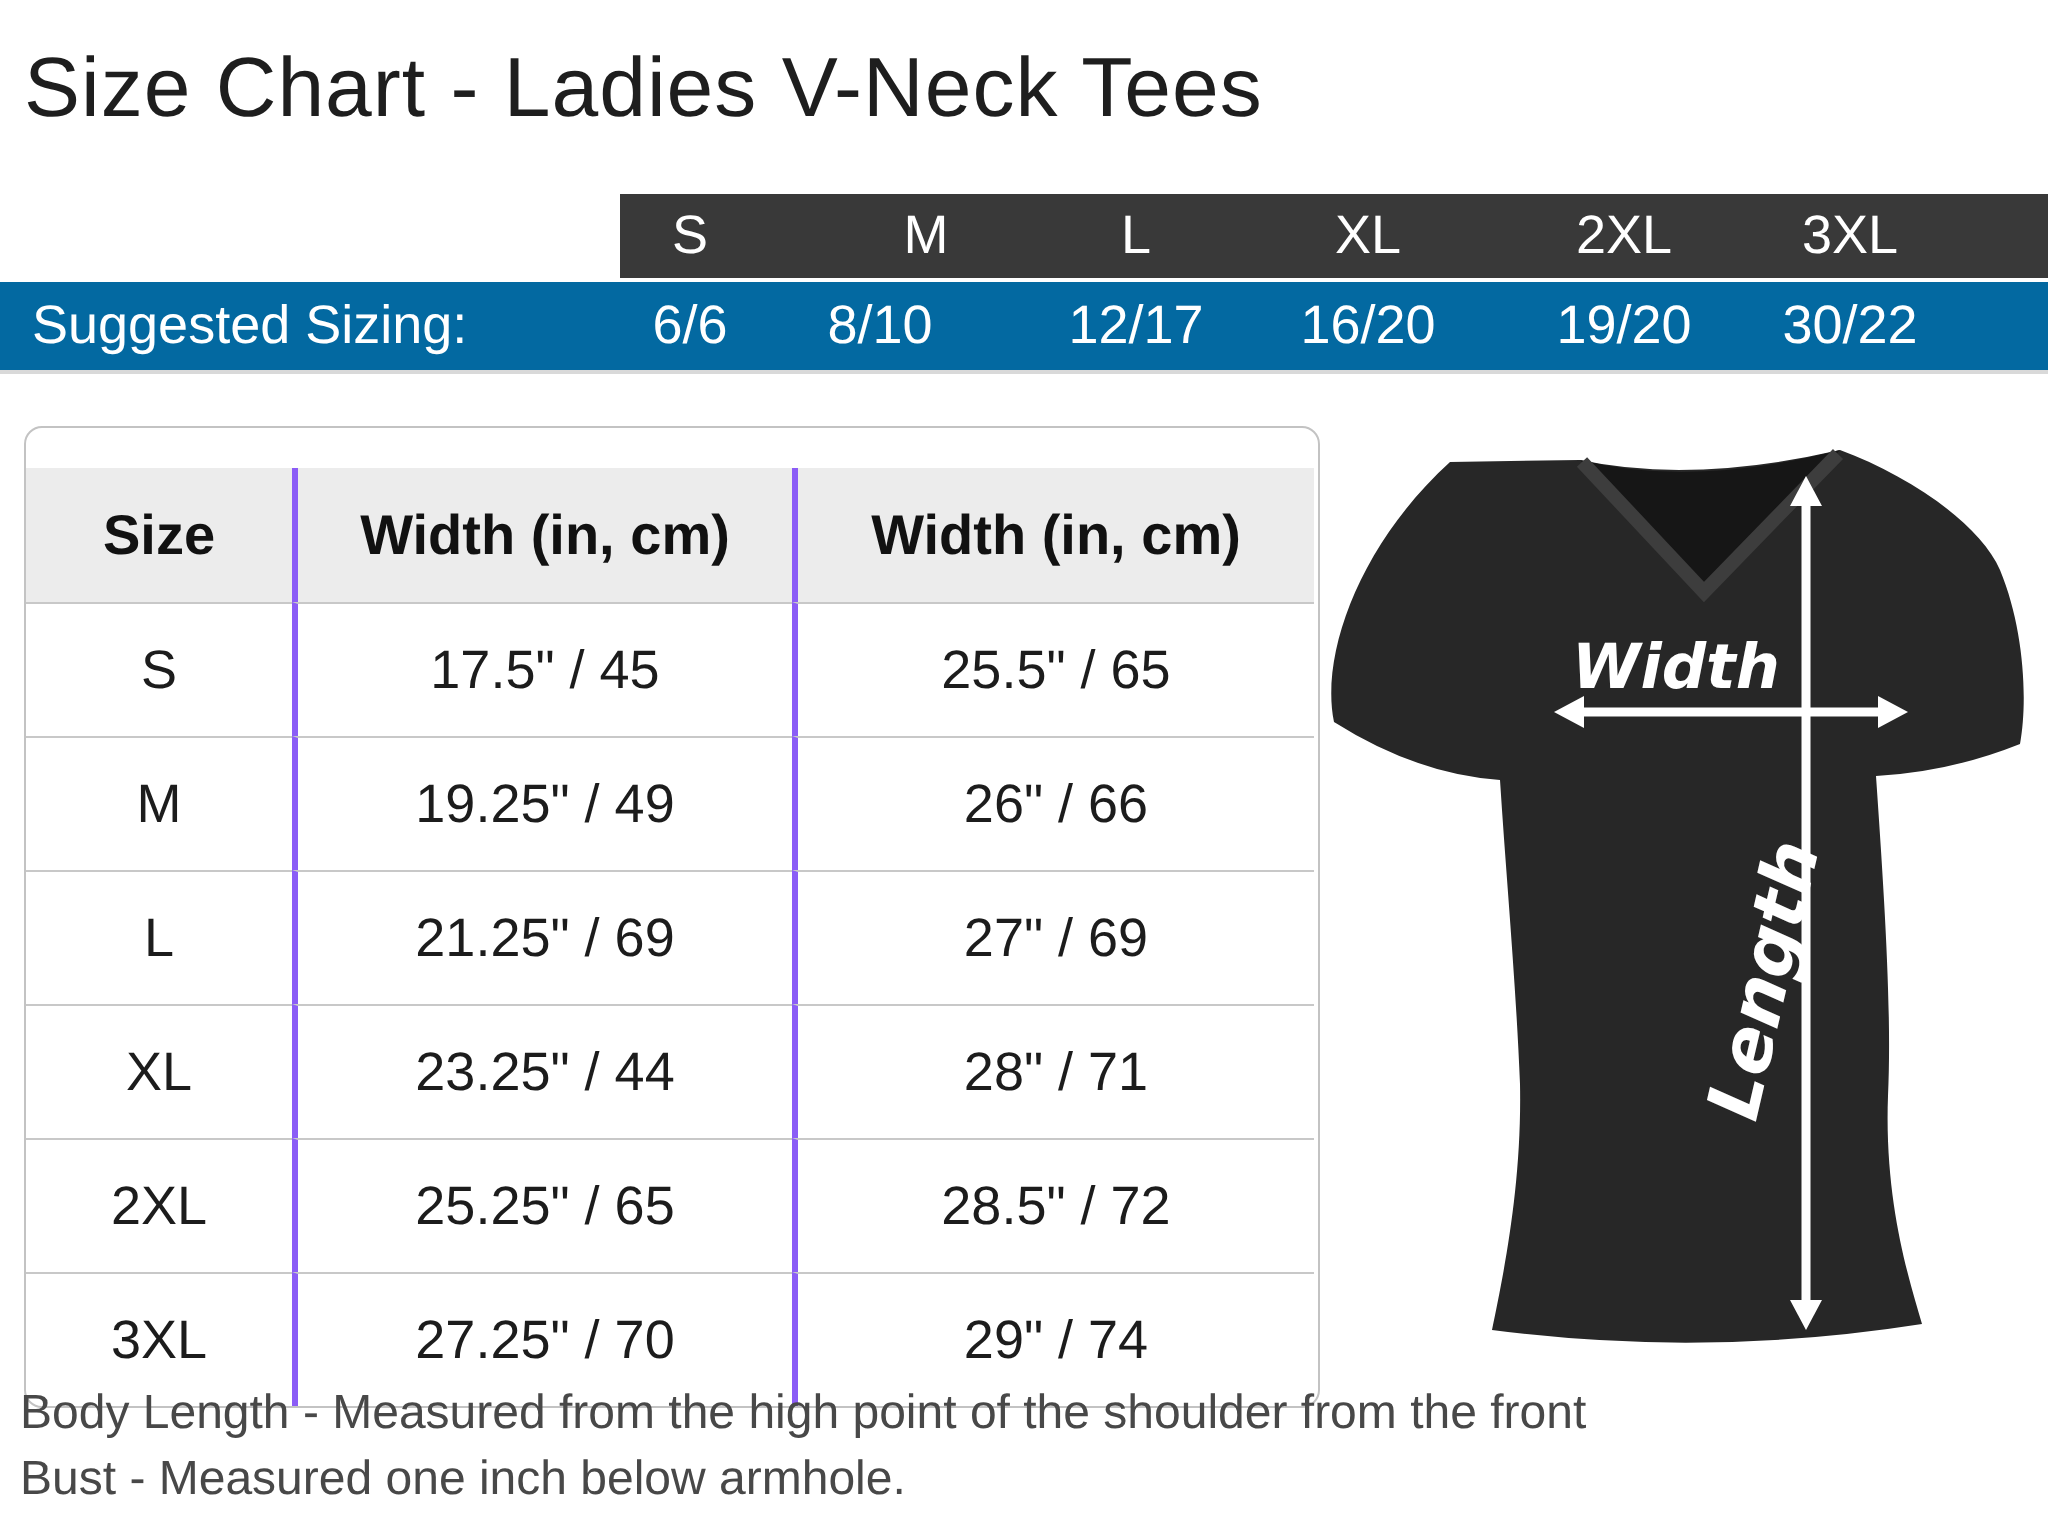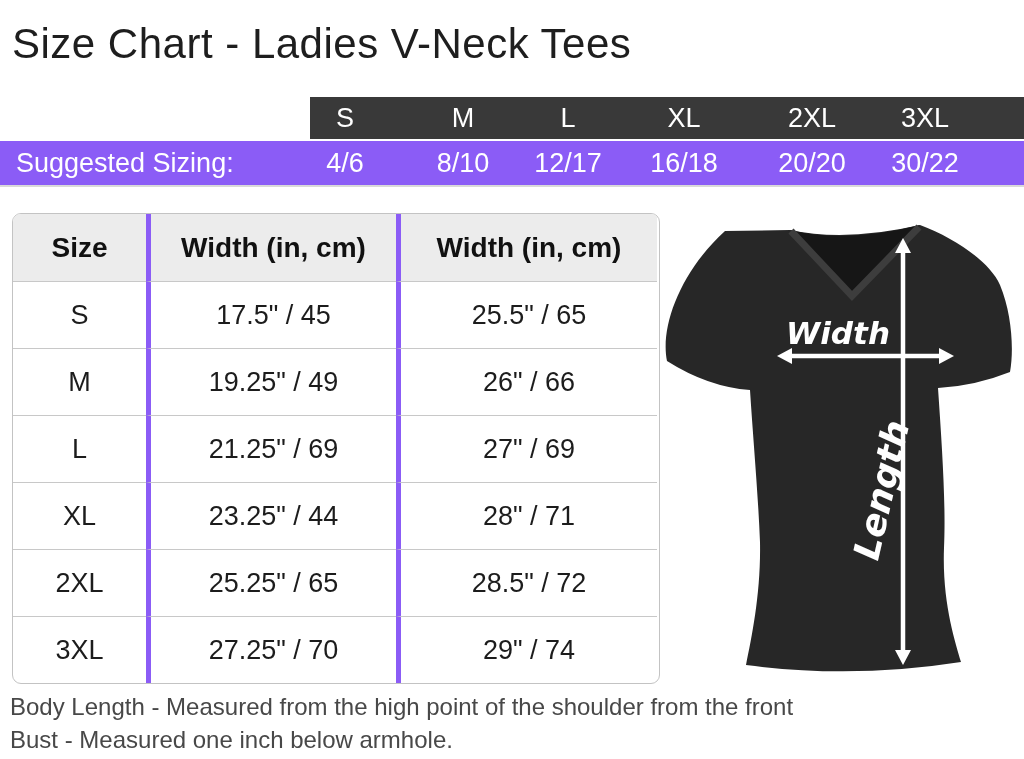--- a/index.html
+++ b/index.html
@@ -12,21 +12,21 @@
     font-size:42px; font-weight:300; letter-spacing:0.5px; color:#1e1e1e;
     font-family:"Liberation Sans", sans-serif;
   }
   
   .sizes-bar {
     position:absolute; left:310px; top:97px; width:714px; height:42px;
     background:#393939;
   }
   .suggested-bar {
     position:absolute; left:0; top:141px; width:1024px; height:44px;
-    background:#8b5cf6; border-bottom:2px solid #d9d9d9; box-sizing:content-box;text-align:center;
+    background:#0369a1; border-bottom:2px solid #d9d9d9; box-sizing:content-box;text-align:center;
   }
   .bar-item {
     position:absolute; top:50%; transform:translate(-50%,-50%);
     color:#ffffff; font-size:27px; white-space:nowrap;
   }
   .sg-label {
     position:absolute; left:16px; top:50%; transform:translateY(-50%);
     color:#ffffff; font-size:27px; white-space:nowrap;
   }
   
@@ -35,23 +35,23 @@
     border:1px solid #c3c3c3; border-radius:9px; overflow:hidden;
     display:grid; grid-template-columns:133px 250px 261px; background:#fff;
   }
   .cell {
     display:flex; align-items:center; justify-content:center;
     height:66px; font-size:27px; color:#1c1c1c;
     border-top:1px solid #c8c8c8; white-space:nowrap;
   }
   .cell.head {
     height:67px; background:#ececec; font-weight:bold; font-size:28px;
-    color:#111; border-top:none;
+    color:#111; border-top:none;margin-top:20px;
   }
-  .cell.c2, .cell.c3 { border-left:5px solid #8b5cf6; }
+  .cell.c2, .cell.c3 { border-left:3px solid #8b5cf6; }
   
   .notes {
     position:absolute; left:10px; top:690px;
     font-size:24px; line-height:33px; color:#484848;
   }
   
   .shirt { position:absolute; left:660px; top:200px; width:364px; height:500px;text-align:right; }
   .hand {
     font-family:"DejaVu Sans", sans-serif; font-style:italic; font-weight:bold;
     font-size:31px; fill:#ffffff;
@@ -69,25 +69,25 @@
     <span class="bar-item" style="left:35px">S</span>
     <span class="bar-item" style="left:153px">M</span>
     <span class="bar-item" style="left:258px">L</span>
     <span class="bar-item" style="left:374px">XL</span>
     <span class="bar-item" style="left:502px">2XL</span>
     <span class="bar-item" style="left:615px">3XL</span>
   </div>
 
   <div class="suggested-bar">
     <span class="sg-label">Suggested Sizing:</span>
-    <span class="bar-item" style="left:345px">4/6</span>
-    <span class="bar-item" style="left:463px">8/10</span>
+    <span class="bar-item" style="left:345px">6/6</span>
+    <span class="bar-item" style="left:440px">8/10</span>
     <span class="bar-item" style="left:568px">12/17</span>
-    <span class="bar-item" style="left:684px">16/18</span>
-    <span class="bar-item" style="left:812px">20/20</span>
+    <span class="bar-item" style="left:684px">16/20</span>
+    <span class="bar-item" style="left:812px">19/20</span>
     <span class="bar-item" style="left:925px">30/22</span>
   </div>
 
   <div class="chart-table">
     <div class="cell head c1">Size</div>
     <div class="cell head c2">Width (in, cm)</div>
     <div class="cell head c3">Width (in, cm)</div>
 
     <div class="cell c1">S</div>
     <div class="cell c2">17.5" / 45</div>

